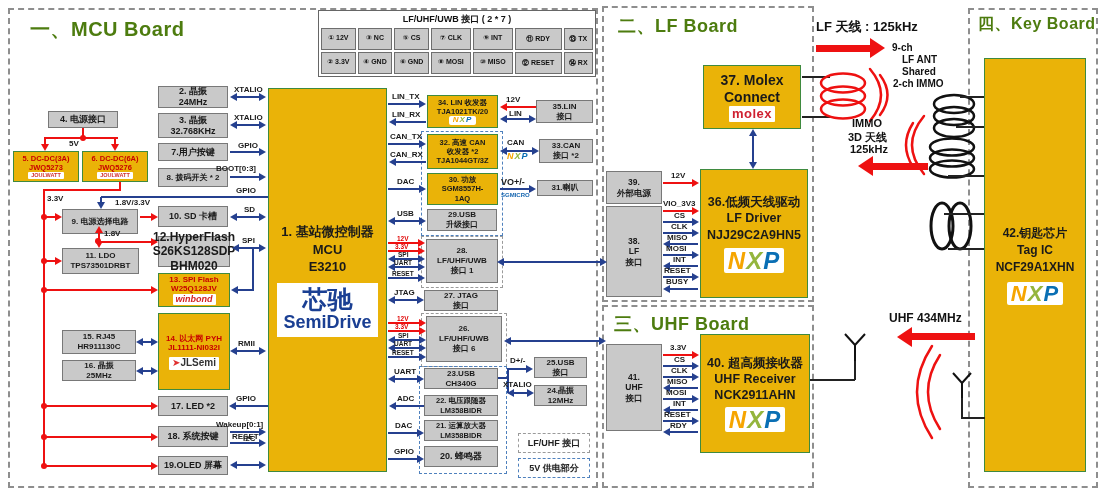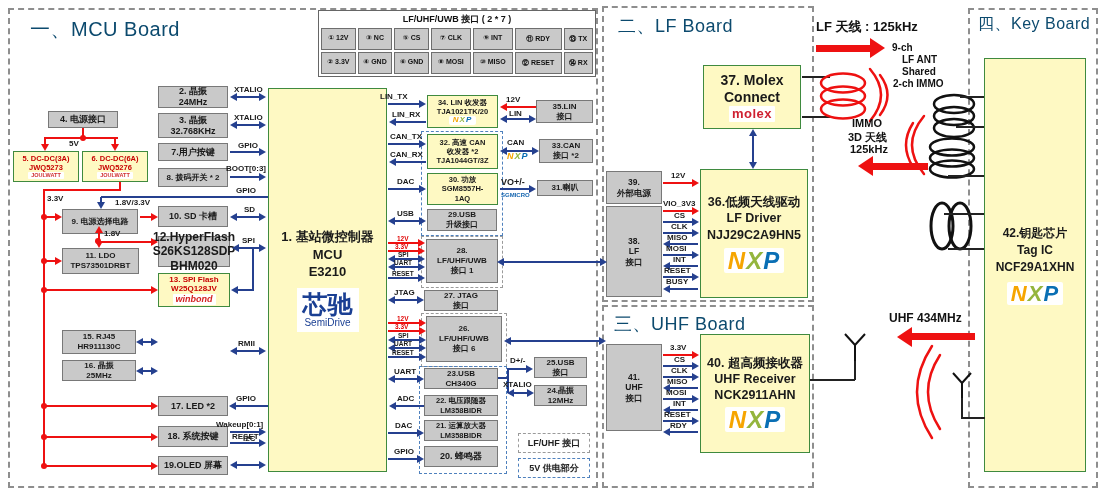--- a/index.html
+++ b/index.html
@@ -1,20 +1,20 @@
 <!DOCTYPE html>
 <html><head>
 <meta charset="utf-8">
 <style>
   html,body{margin:0;padding:0;background:#fff}
   .stage{position:relative;width:1102px;height:494px;background:#fff;font-family:"Liberation Sans","DejaVu Sans",sans-serif;overflow:hidden}
   .board{position:absolute;border:2px dashed #8e8e8e}
-  .btitle{position:absolute;font-weight:400;color:#0c4a6e;white-space:nowrap;letter-spacing:.5px}
+  .btitle{position:absolute;font-weight:700;color:#4d7c0f;white-space:nowrap;letter-spacing:.5px}
   .blk{position:absolute;background:#c9c9c9;border:1px solid #787878;display:flex;flex-direction:column;align-items:center;justify-content:center;text-align:center;font-size:9px;font-weight:700;color:#1a1a1a;line-height:1.22;padding:1px;box-sizing:border-box}
-  .blk.green{background:#fef9c3;border-color:#3f8a3f}
+  .blk.green{background:#eab308;border-color:#3f8a3f}
   .blk.redtext{color:#c80000}
   .sig{position:absolute;font-size:8px;font-weight:700;color:#1a1a1a;white-space:nowrap}
   .sig.small{font-size:6.5px}
   .sig.red{color:#e00000}
   .ann{position:absolute;font-weight:700;color:#111;white-space:nowrap}
   .h,.v{position:absolute;background:#25408f}
   .h{height:2px}.v{width:2px}
   .h.wr,.v.wr{background:#ee1111}
   .h.wk{background:#222;height:1.5px}.v.wk{background:#222;width:1.5px}
   .a{position:absolute;width:0;height:0;border:4px solid transparent}
@@ -42,21 +42,21 @@
   .n1{color:#f6a500}.n2{color:#94b53d}.n3{color:#0a6fb4}
   .lgbox{background:#fff;border-radius:1px;padding:0 3px;display:inline-block;line-height:1.25;white-space:nowrap}
   .molex{color:#cf2030;font-weight:800;font-size:13px;letter-spacing:.5px}
   .winbond{color:#d42222;font-weight:800;font-style:italic;font-size:9px}
   .jlsemi{color:#333;font-weight:700;font-size:10px}
   .jlsemi .tri{color:#e03030}
   .joul{color:#d03030;font-weight:800;font-size:5.5px}
   .sgm{position:absolute;color:#1566b0;font-weight:800;font-size:6px;white-space:nowrap}
   .sdlogo{background:#fff;padding:3px 6px;margin-top:7px}
   .sdcn{color:#1a3f93;font-size:25px;font-weight:700;line-height:1.05}
-  .sden{color:#1a3f93;font-size:10px;font-weight:400;line-height:1.2}
+  .sden{color:#1a3f93;font-size:18px;font-weight:700;line-height:1.2}
   svg{position:absolute;overflow:visible}
 </style>
 </head>
 <body>
 
 <div class="stage">
 
   <div class="board" style="left:8px;top:8px;width:586px;height:476px"></div>
   <div class="board" style="left:602px;top:6px;width:208px;height:292px"></div>
   <div class="board" style="left:602px;top:305px;width:208px;height:179px"></div>
@@ -138,20 +138,25 @@
     </div>
   <div class="blk" style="left:158px;top:236px;width:72px;height:31px;font-size:12px">
       <span>12.HyperFlash</span>
       <span>S26KS128SDP</span>
       <span>BHM020</span>
     </div>
   <div class="blk green redtext" style="left:158px;top:273px;width:72px;height:34px;font-size:8px">
       <span>13. SPI Flash</span>
       <span>W25Q128JV</span>
       <span class="lgbox winbond">winbond</span>
+    </div>
+  <div class="blk green redtext" style="left:158px;top:313px;width:72px;height:77px;font-size:8px">
+      <span>14. 以太网 PYH</span>
+      <span>JL1111-NI032I</span>
+      <span class="lgbox jlsemi" style="margin-top:4px"><span class="tri">➤</span><span>JLSemi</span></span>
     </div>
   <div class="blk" style="left:62px;top:330px;width:74px;height:24px;font-size:8px">
       <span>15. RJ45</span>
       <span>HR911130C</span>
     </div>
   <div class="blk" style="left:62px;top:360px;width:74px;height:21px;font-size:8px">
       <span>16. 晶振</span>
       <span>25MHz</span>
     </div>
   <div class="blk" style="left:158px;top:396px;width:70px;height:20px">
@@ -544,30 +549,30 @@
   <i class="fat" style="left:816px;top:45px;width:54px"></i>
     <i class="fh fr" style="left:870px;top:38px"></i>
   <i class="fh fl" style="left:858px;top:156px"></i>
     <i class="fat" style="left:873px;top:163px;width:55px"></i>
   <i class="fh fl" style="left:897px;top:327px"></i>
     <i class="fat" style="left:912px;top:333px;width:63px"></i>
 
   <span class="sig" style="left:234px;top:85px">XTALIO</span>
   <span class="sig" style="left:234px;top:113px">XTALIO</span>
   <span class="sig" style="left:238px;top:141px">GPIO</span>
-  <span class="sig" style="left:226px;top:164px">BOOT[0:3]</span>
+  <span class="sig" style="left:216px;top:164px">BOOT[0:3]</span>
   <span class="sig" style="left:236px;top:186px">GPIO</span>
   <span class="sig" style="left:244px;top:205px">SD</span>
   <span class="sig" style="left:242px;top:236px">SPI</span>
   <span class="sig" style="left:238px;top:339px">RMII</span>
   <span class="sig" style="left:236px;top:394px">GPIO</span>
   <span class="sig" style="left:216px;top:420px">Wakeup[0:1]</span>
   <span class="sig" style="left:232px;top:432px">RESET</span>
   <span class="sig" style="left:243px;top:434px">I2C</span>
-  <span class="sig" style="left:380px;top:92px">LIN_TX</span>
+  <span class="sig" style="left:392px;top:92px">LIN_TX</span>
   <span class="sig" style="left:392px;top:110px">LIN_RX</span>
   <span class="sig" style="left:390px;top:132px">CAN_TX</span>
   <span class="sig" style="left:390px;top:150px">CAN_RX</span>
   <span class="sig" style="left:397px;top:177px">DAC</span>
   <span class="sig" style="left:397px;top:209px">USB</span>
   <span class="sig small red" style="left:397px;top:235px">12V</span>
   <span class="sig small red" style="left:395px;top:243px">3.3V</span>
   <span class="sig small" style="left:398px;top:251px">SPI</span>
   <span class="sig small" style="left:394px;top:259px">UART</span>
   <span class="sig small" style="left:392px;top:270px">RESET</span>

